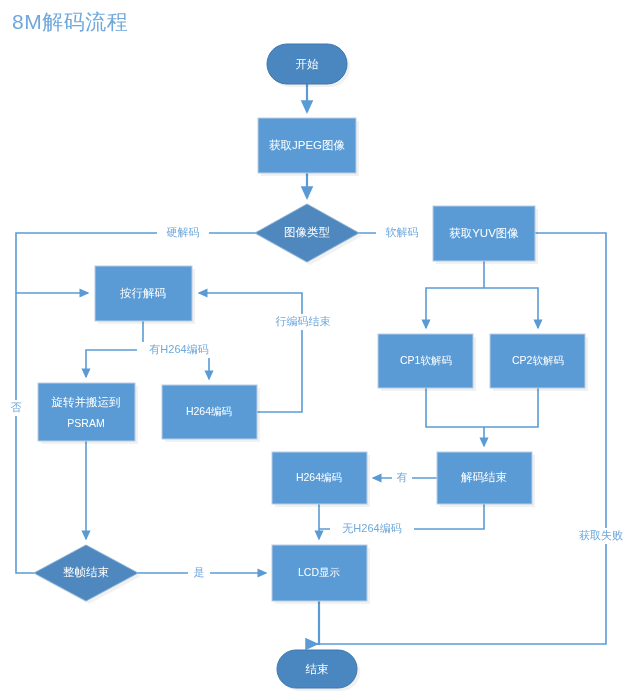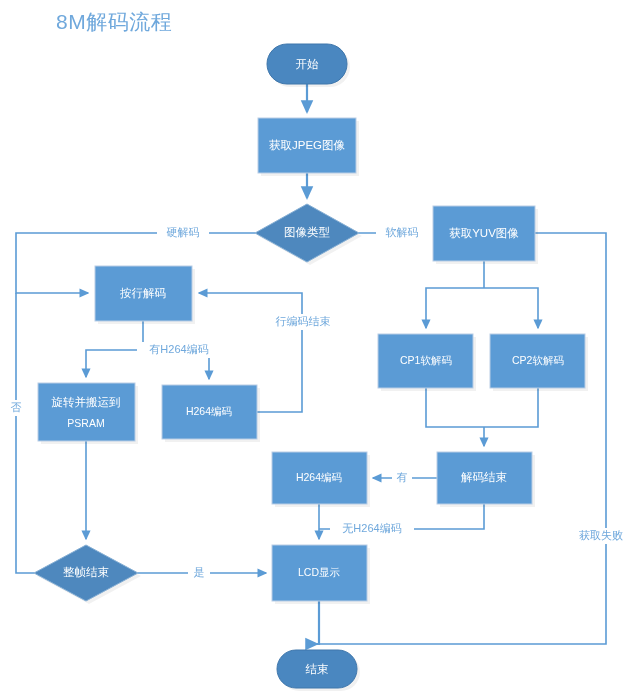--- a/index.html
+++ b/index.html
@@ -15,21 +15,20 @@
     overflow: hidden;
   }
   #chart-title {
     position: absolute;
     left: 12px;
     top: 8px;
     font-size: 21px;
     color: #6FA8DC;
     letter-spacing: 0.5px;
     white-space: nowrap;
-    margin-left: 44px;
   }
   svg#flow {
     position: absolute;
     left: 0;
     top: 0;
     width: 633px;
     height: 694px;
   }
   .node-rect {
     fill: #5B9BD5;

